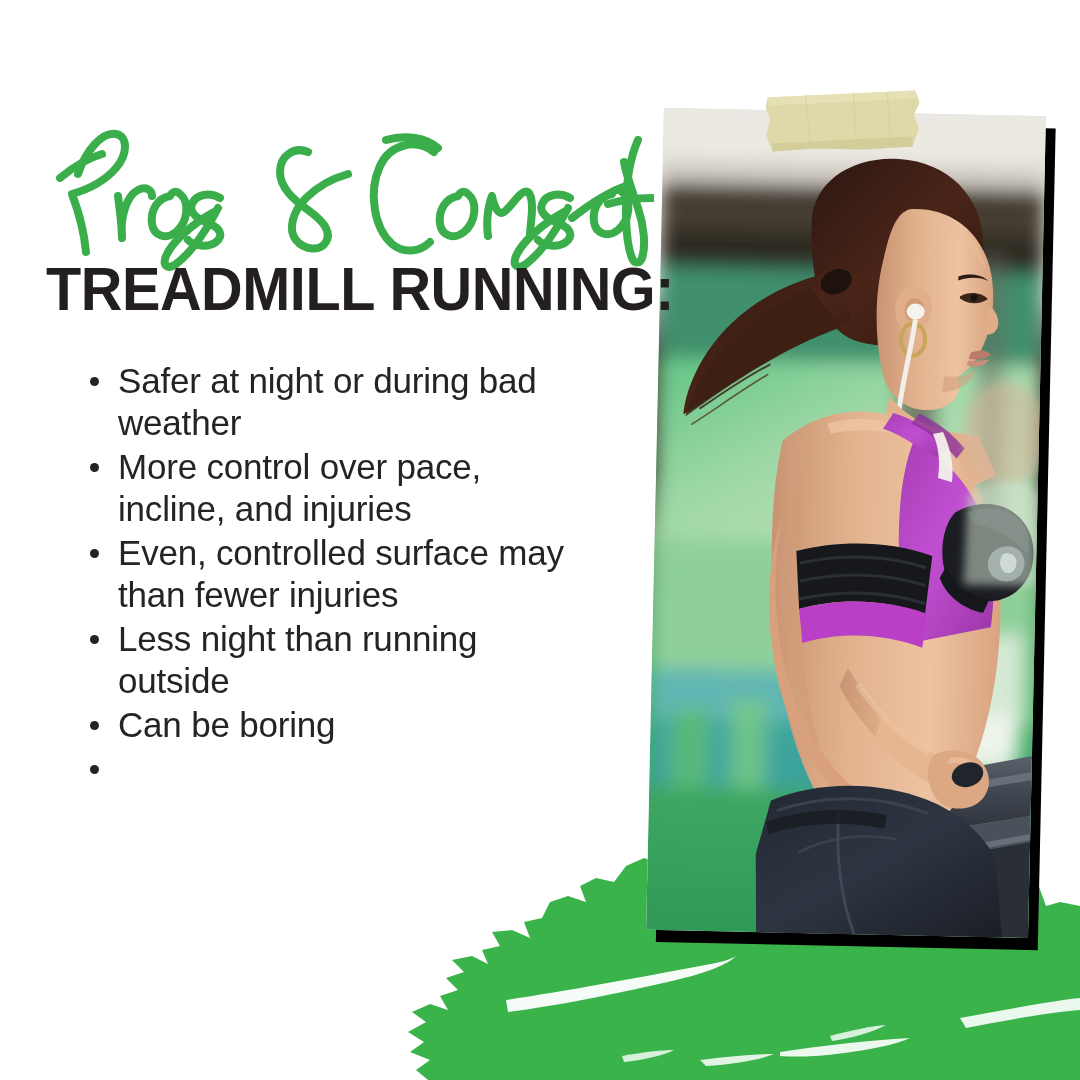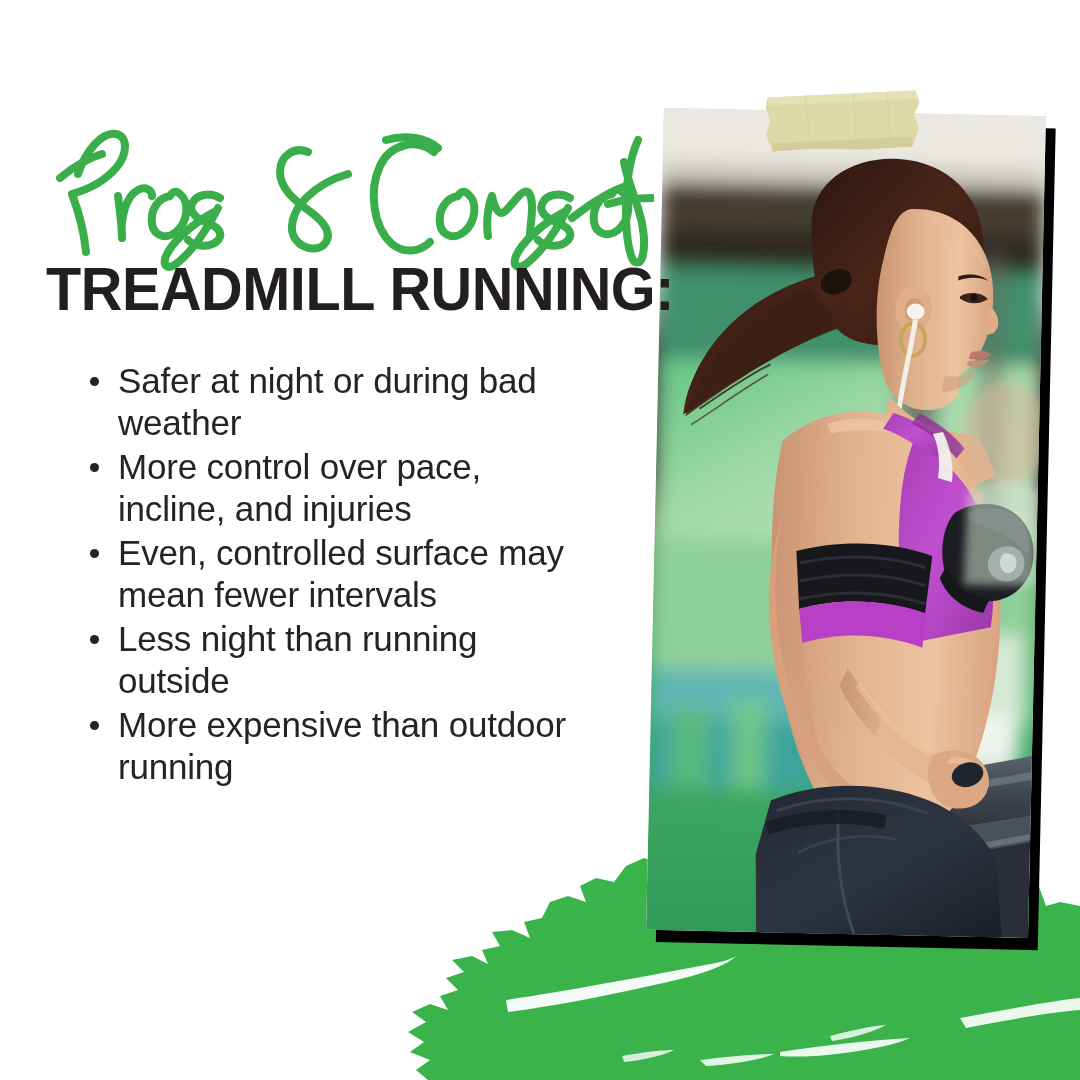--- a/index.html
+++ b/index.html
@@ -448,26 +448,29 @@
       <li class="bullet-item">
         <span class="dot"></span>
         <span>Safer at night or during bad weather</span>
       </li>
       <li class="bullet-item">
         <span class="dot"></span>
         <span>More control over pace, incline, and injuries</span>
       </li>
       <li class="bullet-item">
         <span class="dot"></span>
-        <span>Even, controlled surface may mean fewer intervals</span>
+        <span>Even, controlled surface may than fewer injuries</span>
       </li>
       <li class="bullet-item">
         <span class="dot"></span>
         <span>Less night than running outside</span>
       </li>
       <li class="bullet-item">
         <span class="dot"></span>
-        <span>More expensive than outdoor running</span>
+        <span>Can be boring</span>
+      </li>
+      <li class="bullet-item">
+        <span class="dot"></span>
       </li>
     </ul>
 
   </div>
 </div>
 
 </body></html>

